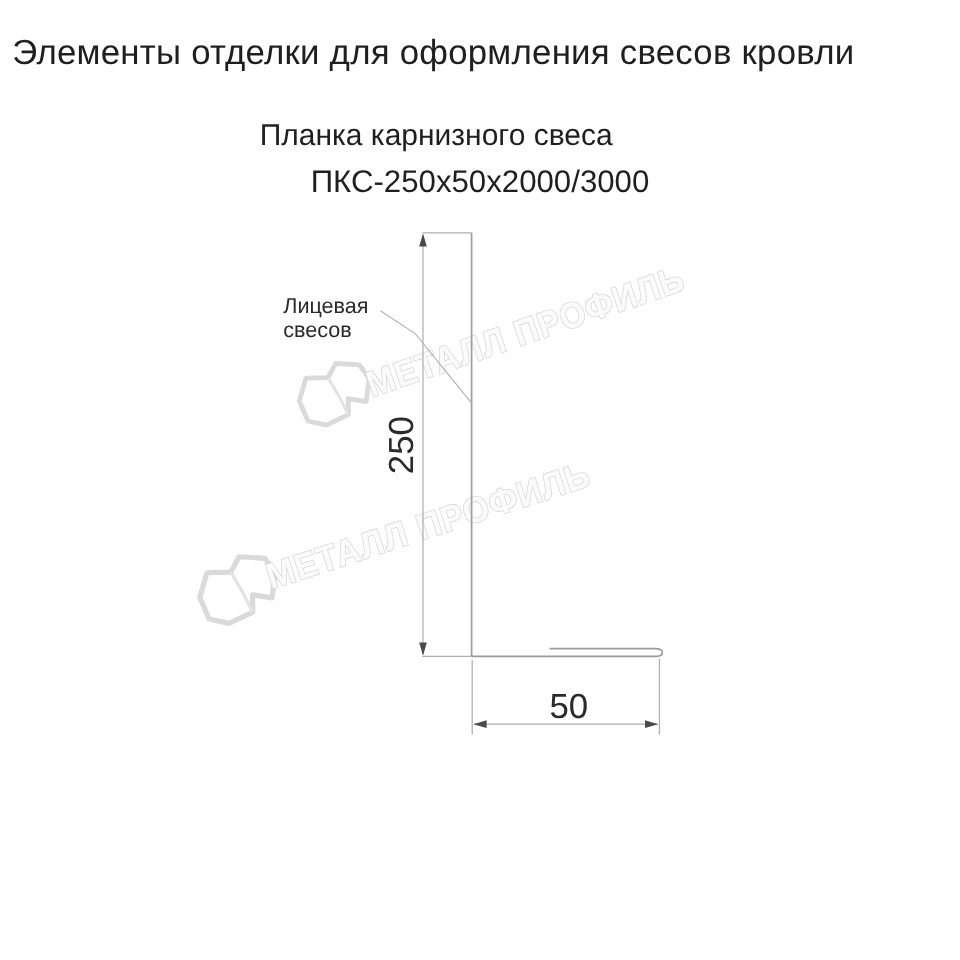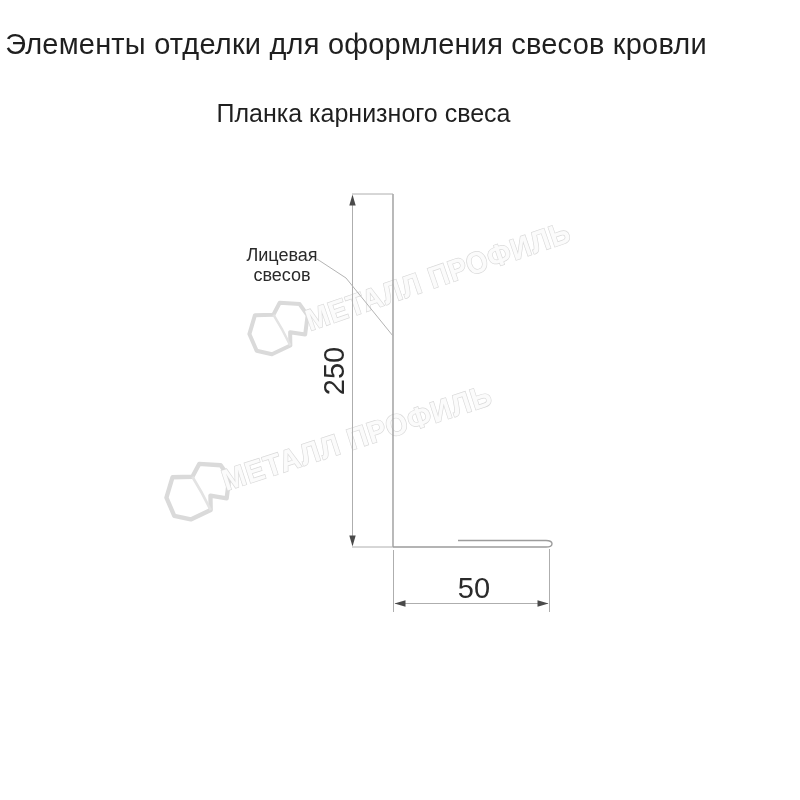--- a/index.html
+++ b/index.html
@@ -9,21 +9,21 @@
     height: 800px;
     background: #ffffff;
     overflow: hidden;
     font-family: "Liberation Sans", sans-serif;
     color: #1f1f1f;
   }
   .title {
     position: absolute;
     top: 28px; left: 0;
     width: 712px;
-    text-align: center;
+    text-align: right;
     font-size: 29px;
     letter-spacing: 0.2px;
     color: #1f1f1f;
     white-space: nowrap;
   }
   .subtitle {
     position: absolute;
     top: 99px; left: 0;
     width: 727px;
     text-align: center;
@@ -42,21 +42,21 @@
   }
   .drawing-svg {
     position: absolute;
     top: 0; left: 0;
     width: 800px; height: 800px;
   }
   .face-label {
     position: absolute;
     top: 245px; left: 236px;
     width: 92px;
-    text-align: center;
+    text-align: left;
     font-size: 18px;
     line-height: 20px;
     color: #2a2a2a;
   }
   .footnotes {
     position: absolute;
     left: 26px; top: 739px;
     font-size: 16px;
     line-height: 24px;
     color: #1f1f1f;
@@ -84,20 +84,21 @@
   .wm-logo      { fill: #ffffff; stroke: #dadada; stroke-width: 4; stroke-linejoin: round; }
   .wm-logo-fold { fill: none; stroke: #e3e3e3; stroke-width: 2.5; stroke-linejoin: round; }
 </style>
 </head>
 <body>
 
 <div class="canvas">
 
   <div class="title">Элементы отделки для оформления свесов кровли</div>
   <div class="subtitle">Планка карнизного свеса</div>
+  <div class="code">ПКС-250х50х2000/3000</div>
 
   <svg class="drawing-svg" viewBox="0 0 800 800">
     <defs>
       <g id="mp-logo">
         <path class="wm-logo" d="M6,26 L16,9 L34,13 L43,3 L62,9 L67,22 L60,40 L46,34 L43,47 L23,51 L9,44 Z"></path>
         <path class="wm-logo-fold" d="M34,13 L39,30 L43,47"></path>
       </g>
     </defs>
 
     <g>

